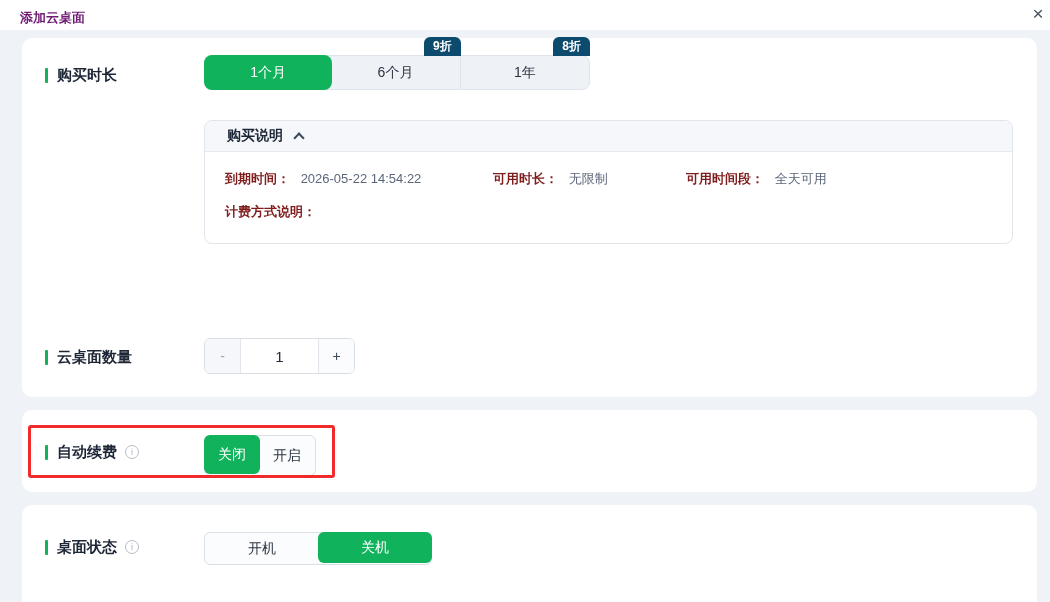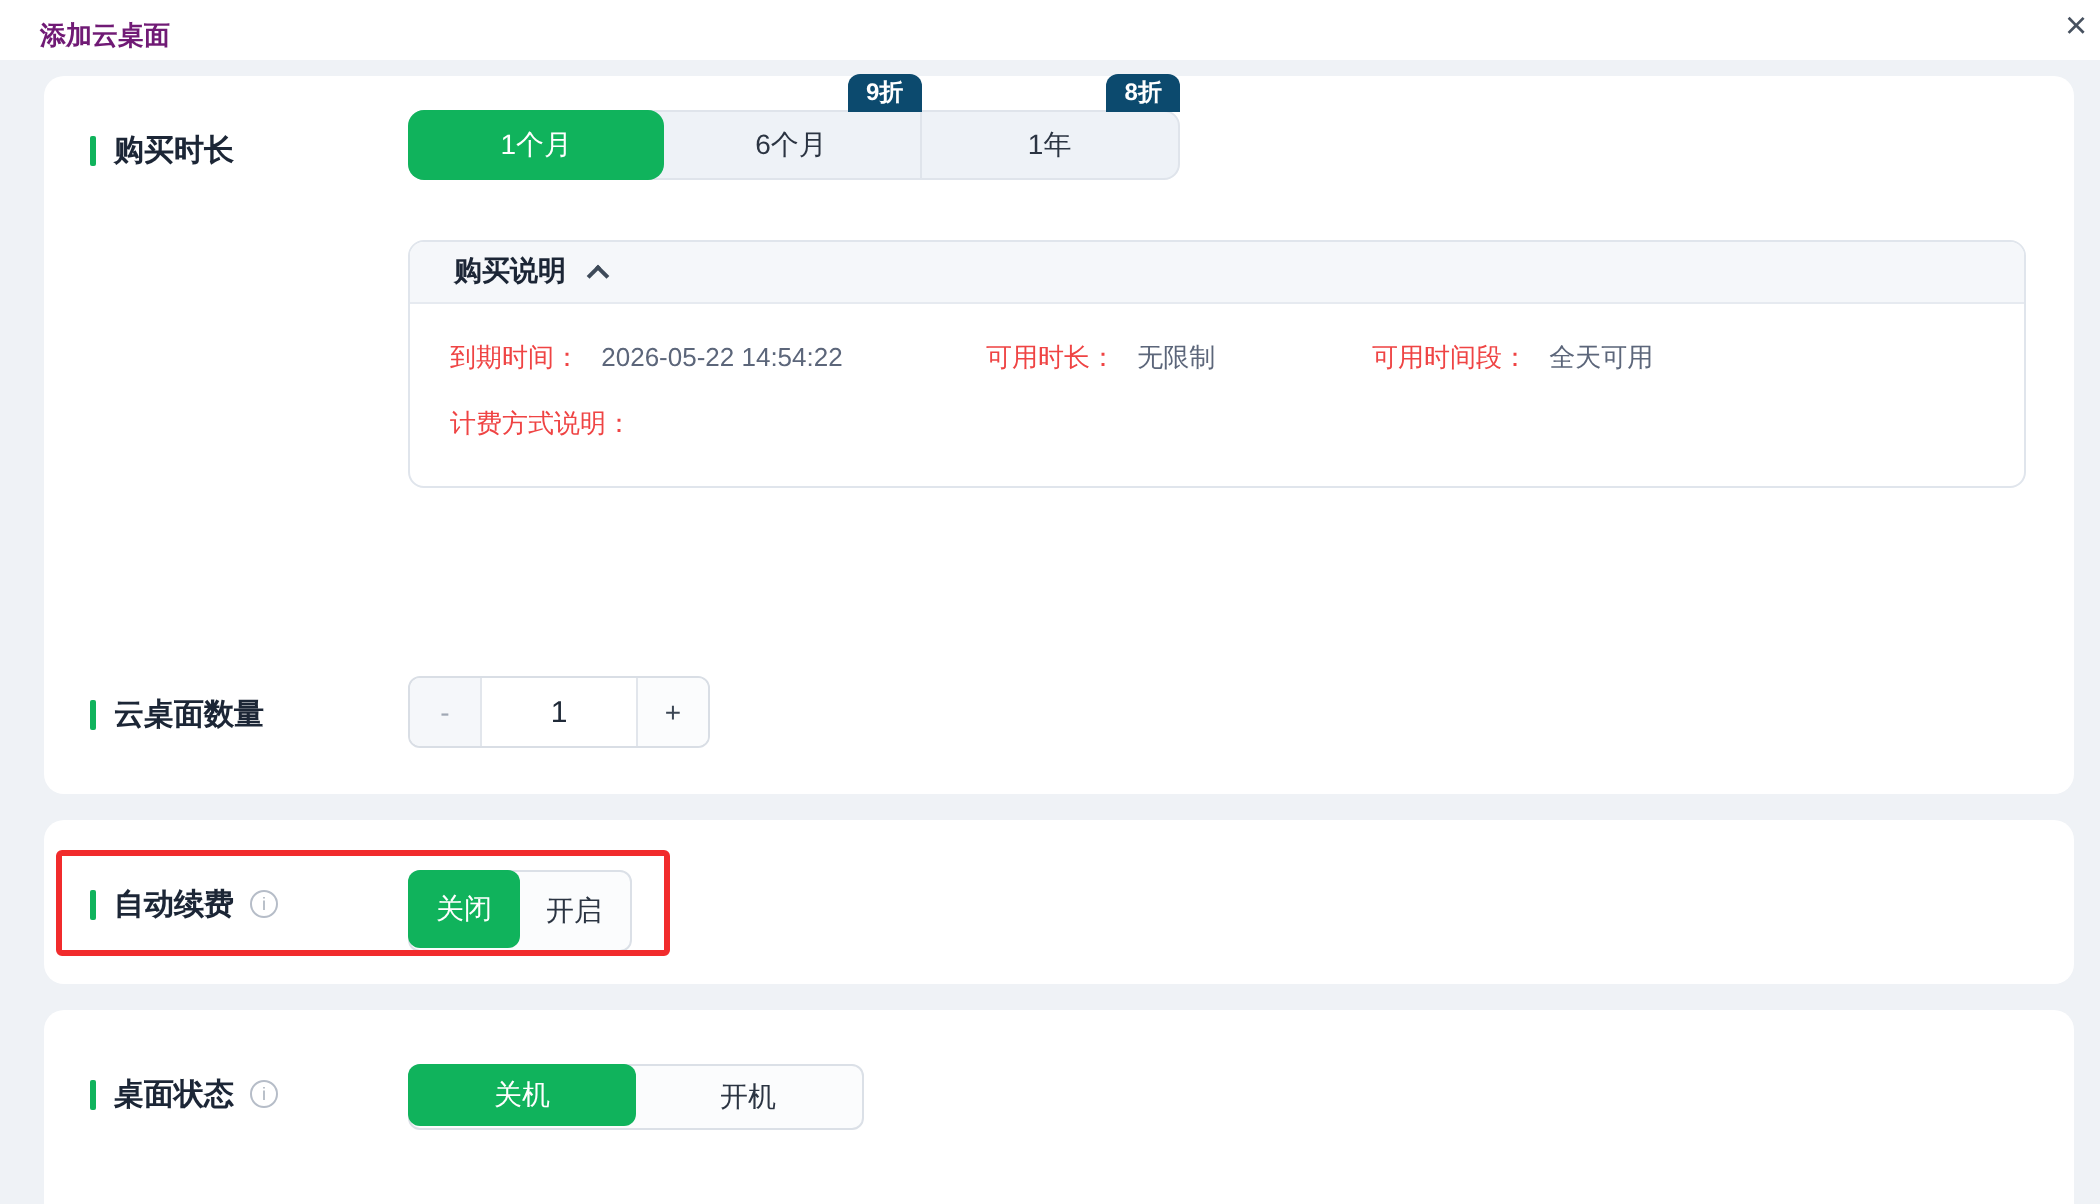--- a/index.html
+++ b/index.html
@@ -46,21 +46,21 @@
   .notes { position: absolute; left: 182px; top: 82px; width: 809px; border: 1px solid #e0e5ec;
     border-radius: 8px; background: #fff; overflow: hidden; }
   .notes-header { height: 31px; background: #f5f7fa; border-bottom: 1px solid #e6eaf0; display: flex;
     align-items: center; padding: 0 22px; font-size: 14px; font-weight: 700; color: #1c2636; cursor: pointer; }
   .chevron-up { width: 8px; height: 8px; border-left: 2px solid #3e4a59; border-top: 2px solid #3e4a59;
     transform: rotate(45deg); margin-left: 12px; margin-top: 4px; }
   .notes-body { padding: 17px 20px 20px 20px; }
   .detail-row { position: relative; height: 20px; font-size: 13px; }
   .dgroup { position: absolute; top: 1px; white-space: nowrap; }
   .dgroup.g1 { left: 0; } .dgroup.g2 { left: 268px; } .dgroup.g3 { left: 461px; }
-  .dlabel { font-weight: 400; color: #ef4444; }
+  .dlabel { font-weight: 700; color: #7f1d1d; }
   .dvalue { color: #5c667a; margin-left: 7px; }
   .billing { display: flex; margin-top: 11px; font-size: 13px; }
   .billing .dlabel { line-height: 23px; white-space: nowrap; }
   .billing-list { margin-left: 10px; color: #556072; line-height: 23px; max-width: 648px; }
 
   
   .count-label { top: 309px; }
   .stepper { position: absolute; left: 182px; top: 300px; width: 151px; height: 36px;
     border: 1px solid #d9dee5; border-radius: 6px; display: flex; background: #fff; overflow: hidden; }
   .step-btn { width: 36px; display: flex; align-items: center; justify-content: center; font-size: 14px; cursor: pointer; }
@@ -165,18 +165,18 @@
     </div>
   </section>
 
   <section class="card card3">
     <div class="field-label">
       <span class="accent-bar"></span>
       <span>桌面状态</span>
       <span class="info-icon">i</span>
     </div>
     <div class="toggle large">
+      <div class="opt">开机</div>
       <div class="opt selected">关机</div>
-      <div class="opt">开机</div>
     </div>
   </section>
 
 </div>
 
 </body></html>

